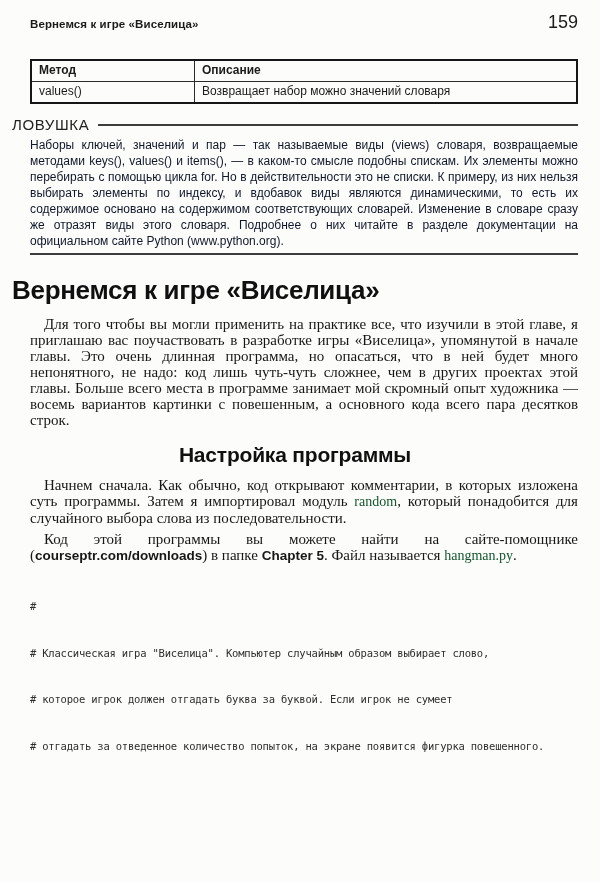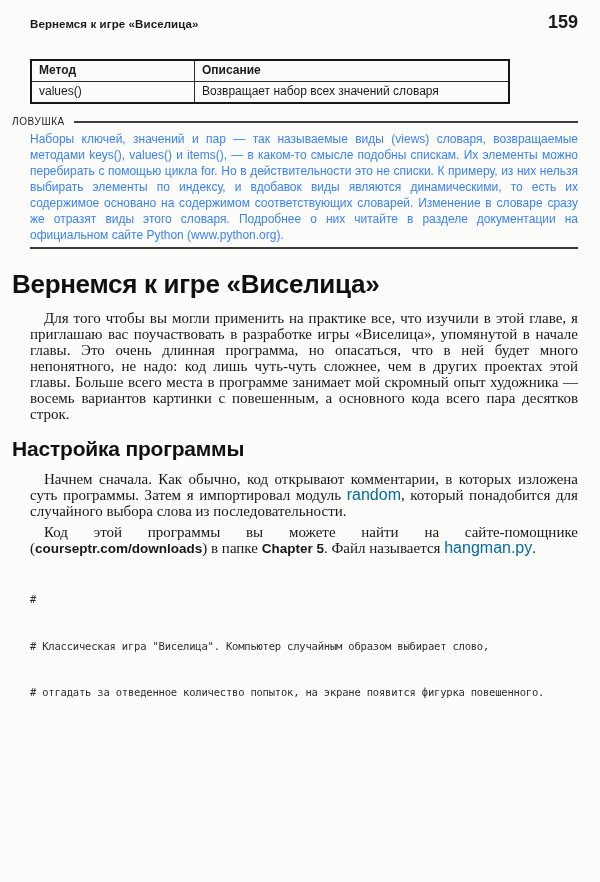--- a/index.html
+++ b/index.html
@@ -11,80 +11,81 @@
     overflow: hidden;
   }
   .page { position: relative; width: 600px; height: 882px; }
 
   
   .running-head {
     display: flex; justify-content: space-between; align-items: baseline;
     margin: 12px 22px 0 30px;
   }
   .running-title { font-size: 11.5px; font-weight: 600; letter-spacing: 0.1px; }
-  .page-number { font-size: 18px; font-weight: 700; }
+  .page-number { font-size: 18px; font-weight: 400; }
 
   
   table.methods {
     border-collapse: collapse;
     margin: 26px 22px 0 30px;
-    width: 480px;
+    width: 548px;
     border: 2px solid #161616;
     font-size: 12px;
   }
   table.methods th, table.methods td {
     border: 1px solid #2a2a2a;
     padding: 2px 7px 3px 7px;
     text-align: left;
     vertical-align: top;
     line-height: 15px;
   }
   table.methods th { font-weight: 700; }
   table.methods td.method-col, table.methods th.method-col { width: 148px; }
 
   
   .trap { margin: 12px 22px 0 12px; }
   .trap-head { display: flex; align-items: center; }
-  .trap-label { font-size: 10px; letter-spacing: 0.6px; color: #222; }
+  .trap-label { font-size: 15px; letter-spacing: 0.6px; color: #222; }
   .trap-rule { flex: 1; border-top: 2px solid #3c3c3c; margin-left: 9px; }
   .trap-text {
     margin: 4px 0 0 18px;
     font-size: 12px; line-height: 16px;
     text-align: justify;
-    color: #3b82f6;
+    color: #0f172a;
   }
   .trap-bottom-rule { border-top: 2px solid #3c3c3c; margin: 4px 0 0 18px; }
 
   
   h1.section-title {
     margin: 20px 22px 0 12px;
     font-size: 26px; font-weight: 700; letter-spacing: -0.3px;
     color: #101010;
   }
   h2.section-title {
     margin: 15px 22px 0 12px;
     font-size: 21px; font-weight: 700; letter-spacing: -0.2px;
     color: #101010;
+    text-align: center;
   }
 
   
   p.body {
     margin: 10px 22px 0 30px;
     font-family: "Liberation Serif", serif;
     font-size: 15px; line-height: 16px;
     text-align: justify;
     text-indent: 14px;
     color: #171717;
   }
   p.body.tight { margin-top: 5px; }
 
   .inline-code {
-    font-family: Liberation Sans, sans-serif;
-    font-size: 16px;
-    color: #0369a1;
+    font-family: Liberation Serif, serif;
+    font-size: 14px;
+    color: #14532d;
   }
   .inline-bold { font-family: "Liberation Sans", sans-serif; font-weight: 700; font-size: 13.5px; }
 
   
   .code-listing {
     margin: 4px 0 0 30px;
     font-family: "DejaVu Sans Mono", monospace;
     font-size: 10.5px; line-height: 15.5px;
     letter-spacing: -0.2px;
     color: #2e2e2e;
@@ -104,21 +105,21 @@
   <table class="methods">
     <thead>
       <tr>
         <th class="method-col">Метод</th>
         <th>Описание</th>
       </tr>
     </thead>
     <tbody>
       <tr>
         <td class="method-col">values()</td>
-        <td>Возвращает набор всех значений словаря</td>
+        <td>Возвращает набор можно значений словаря</td>
       </tr>
     </tbody>
   </table>
 
   <div class="trap">
     <div class="trap-head">
       <span class="trap-label">ЛОВУШКА</span>
       <span class="trap-rule"></span>
     </div>
     <p class="trap-text">Наборы ключей, значений и пар — так называемые виды (views) словаря, возвращаемые методами keys(), values() и items(), — в каком-то смысле подобны спискам. Их элементы можно перебирать с помощью цикла for. Но в действительности это не списки. К примеру, из них нельзя выбирать элементы по индексу, и вдобавок виды являются динамическими, то есть их содержимое основано на содержимом соответствующих словарей. Изменение в словаре сразу же отразят виды этого словаря. Подробнее о них читайте в разделе документации на официальном сайте Python (www.python.org).</p>
@@ -128,18 +129,19 @@
   <h1 class="section-title">Вернемся к игре «Виселица»</h1>
   <p class="body">Для того чтобы вы могли применить на практике все, что изучили в этой главе, я приглашаю вас поучаствовать в разработке игры «Виселица», упомянутой в начале главы. Это очень длинная программа, но опасаться, что в ней будет много непонятного, не надо: код лишь чуть-чуть сложнее, чем в других проектах этой главы. Больше всего места в программе занимает мой скромный опыт художника — восемь вариантов картинки с повешенным, а основного кода всего пара десятков строк.</p>
 
   <h2 class="section-title">Настройка программы</h2>
   <p class="body"><span>Начнем сначала. Как обычно, код открывают комментарии, в которых изложена суть программы. Затем я импортировал модуль </span><span class="inline-code">random</span><span>, который понадобится для случайного выбора слова из последовательности.</span></p>
   <p class="body tight"><span>Код этой программы вы можете найти на сайте-помощнике (</span><span class="inline-bold">courseptr.com/downloads</span><span>) в папке </span><span class="inline-bold">Chapter 5</span><span>. Файл называется </span><span class="inline-code">hangman.py</span><span>.</span></p>
 
   <div class="code-listing">
     <div>#</div>
     <div># Классическая игра "Виселица". Компьютер случайным образом выбирает слово,</div>
+    <div># которое игрок должен отгадать буква за буквой. Если игрок не сумеет</div>
     <div># отгадать за отведенное количество попыток, на экране появится фигурка повешенного.</div>
     
     
   </div>
 
 </div>
 
 </body></html>

